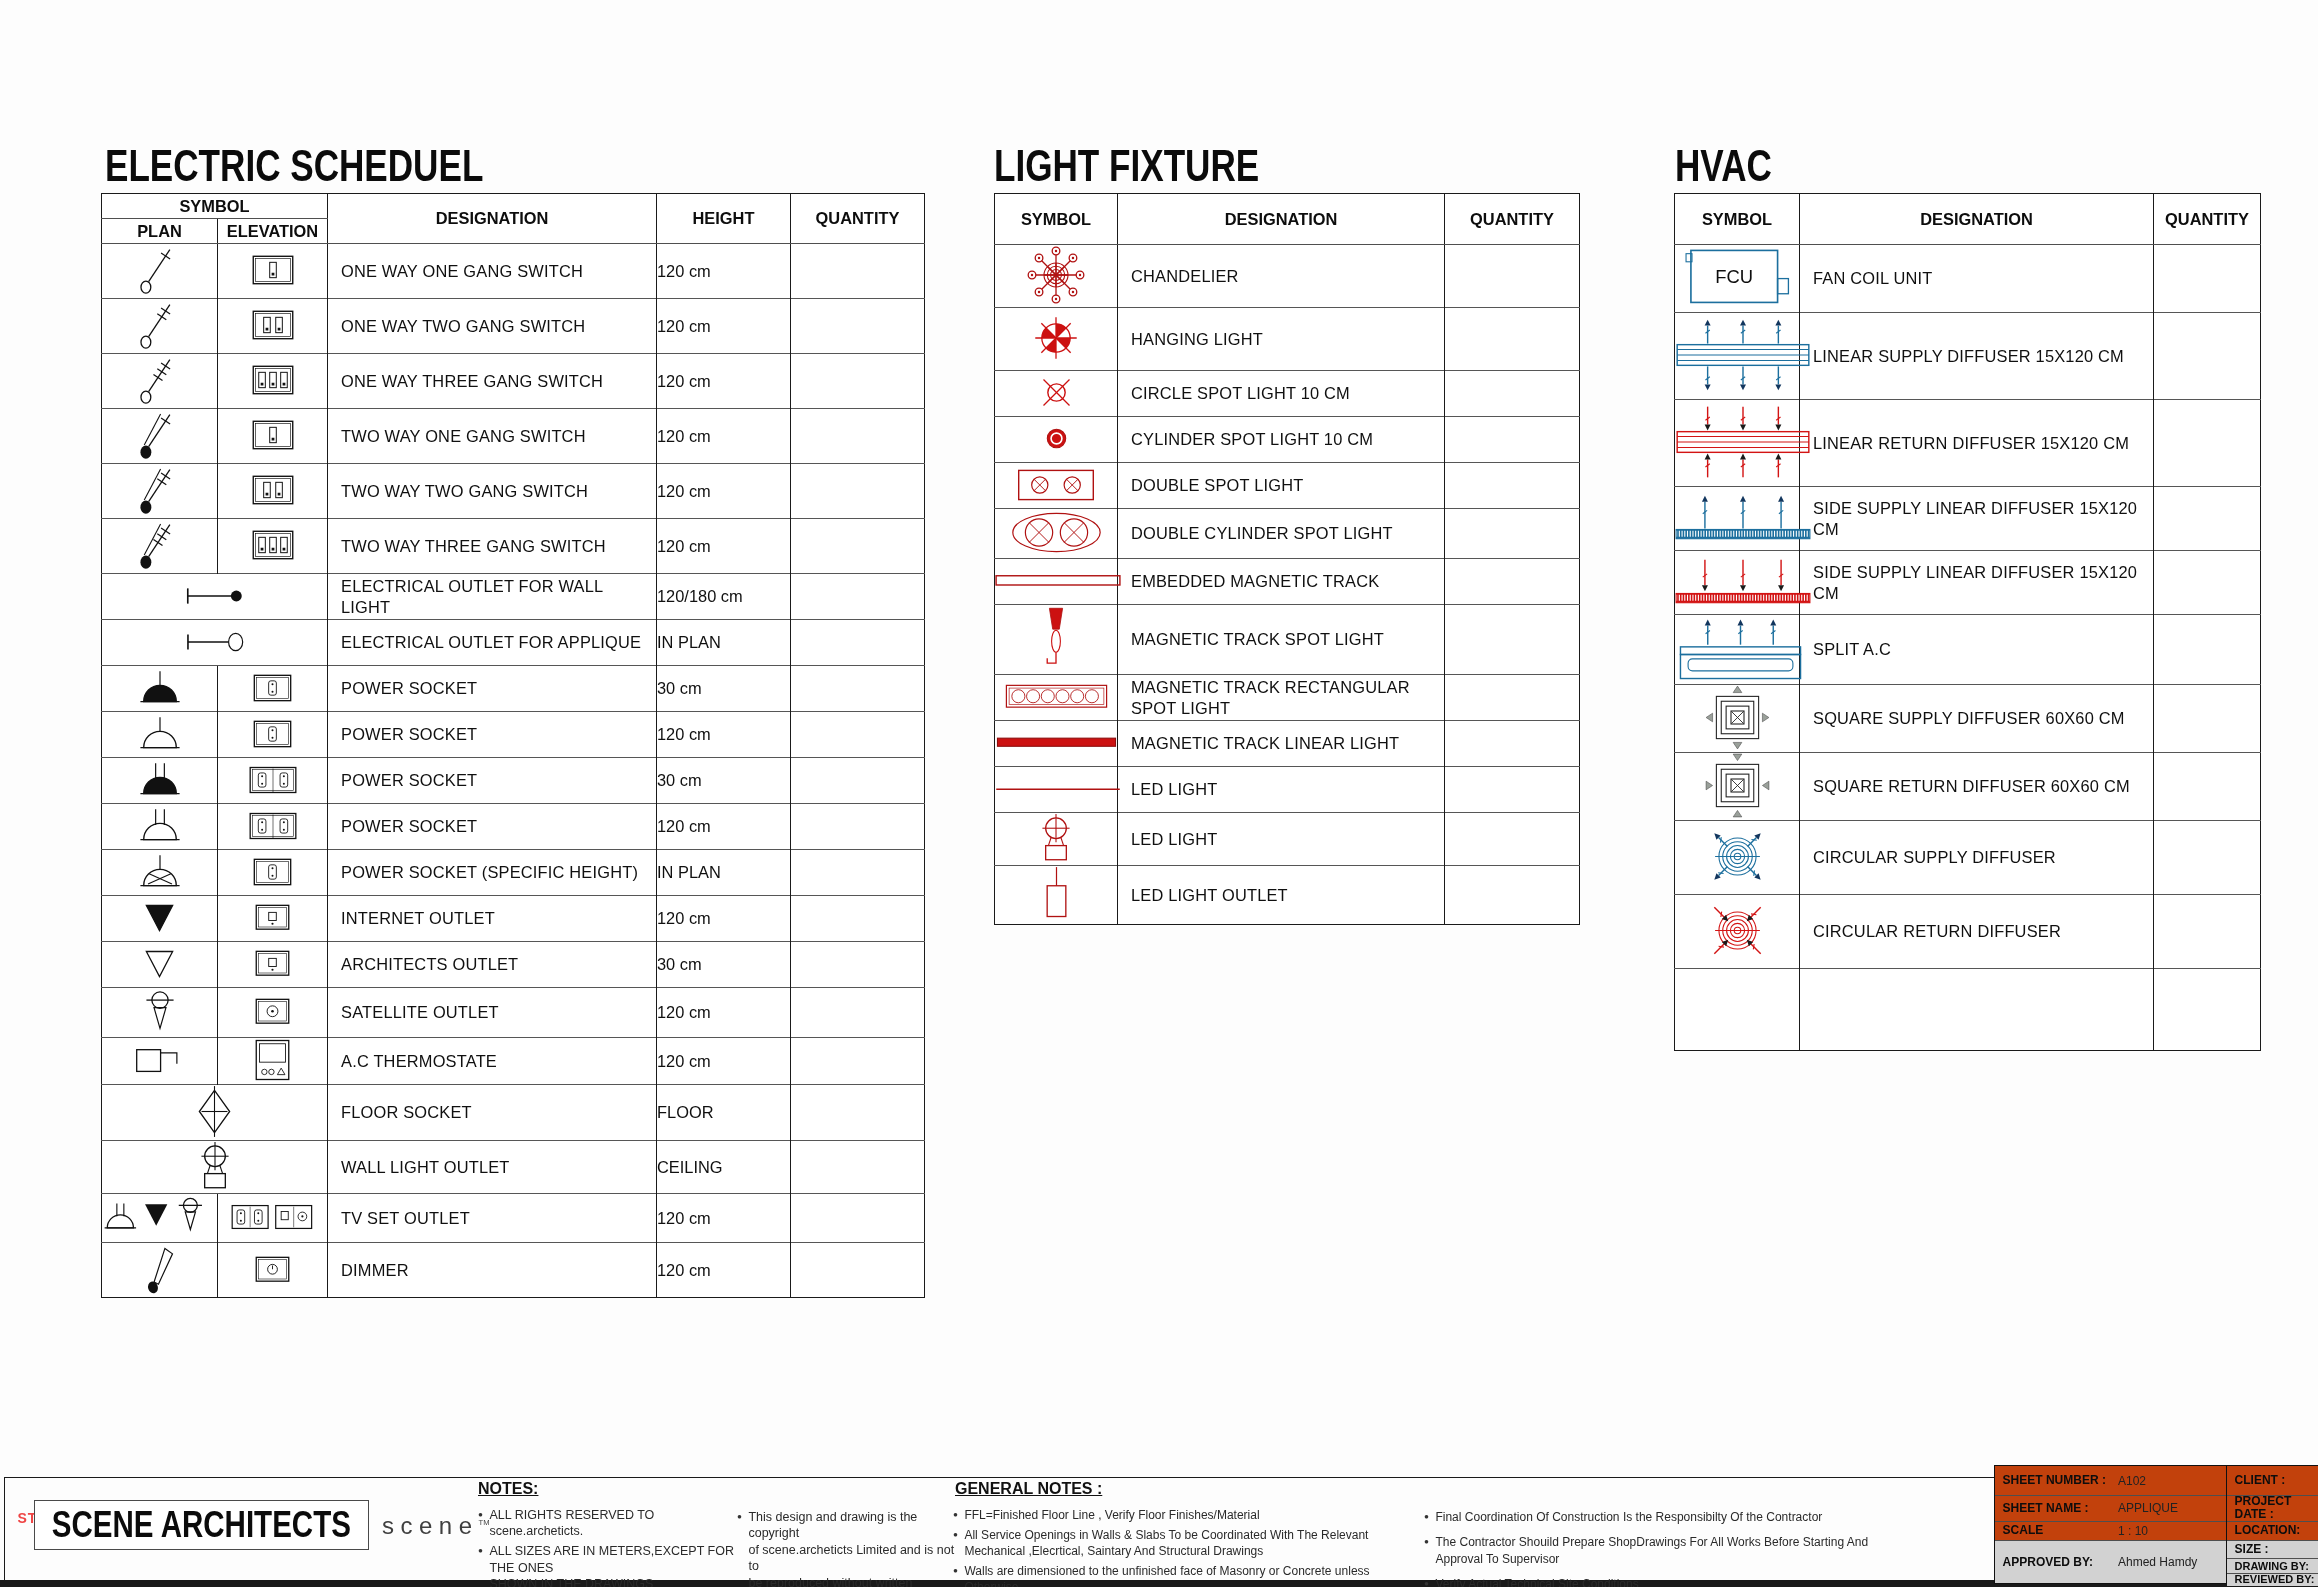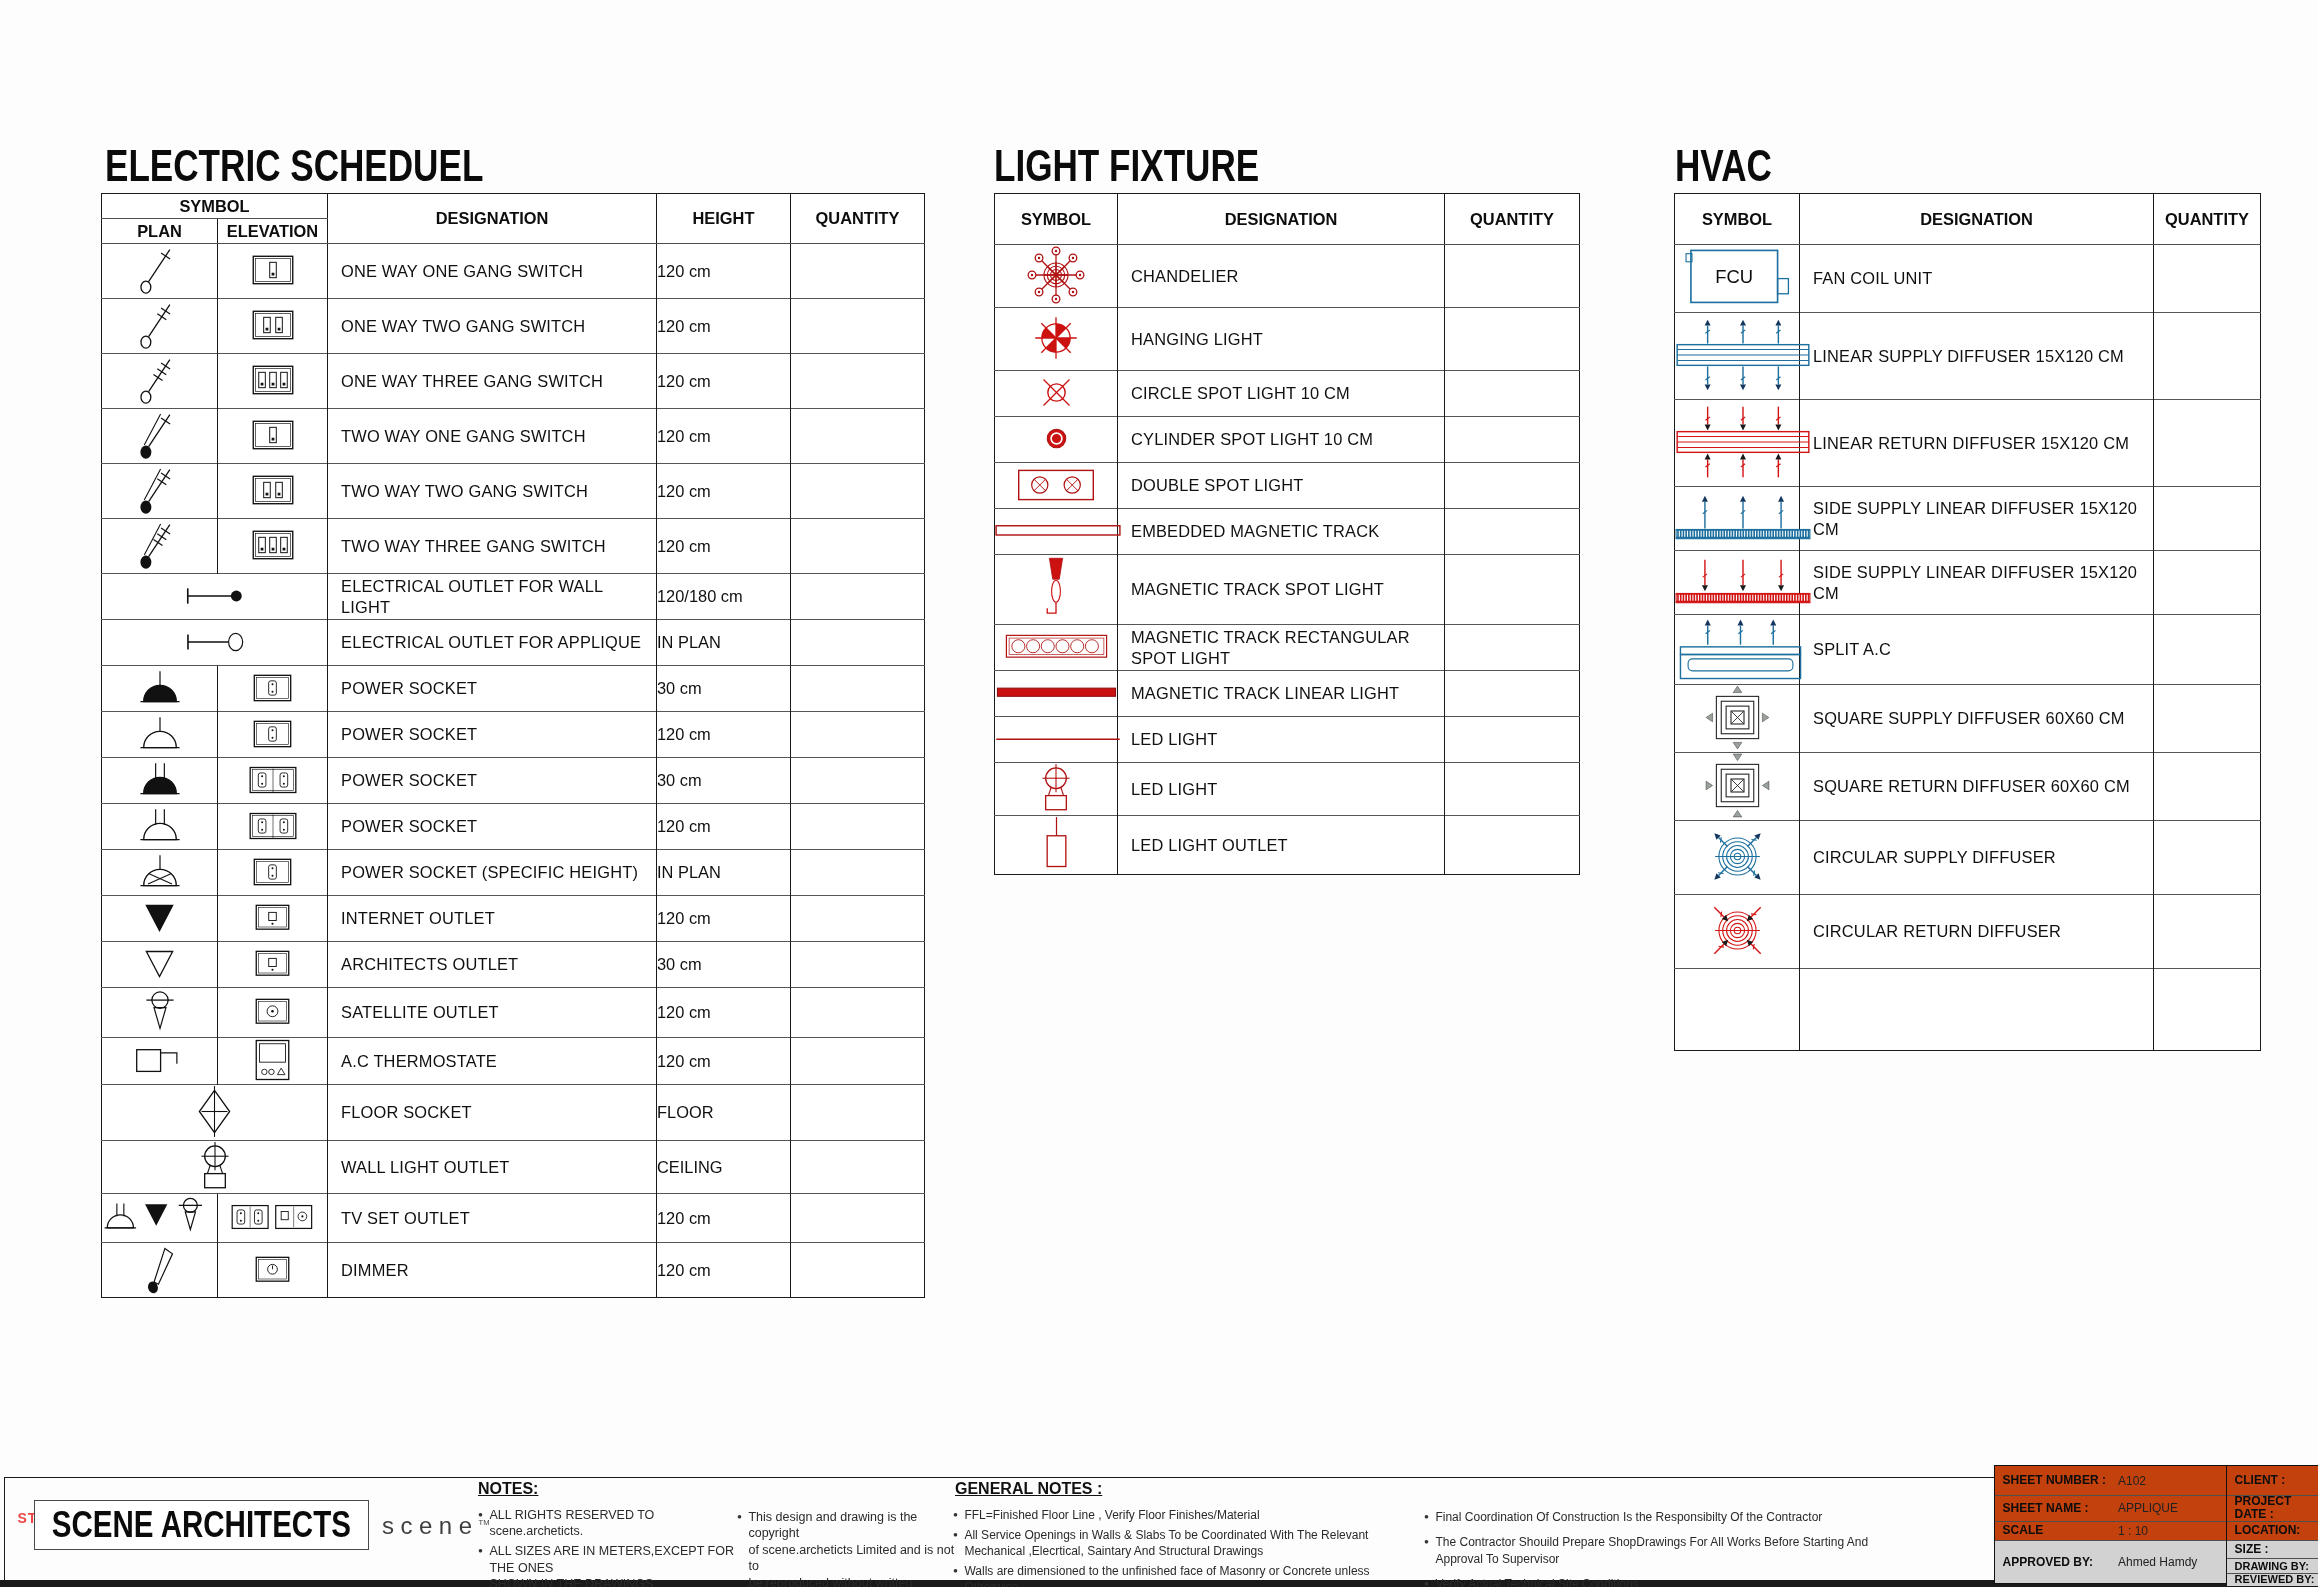--- a/index.html
+++ b/index.html
@@ -525,20 +525,33 @@
                   <line x1="34.35" y1="26.35" x2="55.65" y2="47.65" stroke="#b01111" stroke-width="1.7600000000000002"></line>
                   <line x1="55.65" y1="26.35" x2="34.35" y2="47.65" stroke="#b01111" stroke-width="1.7600000000000002"></line>
                   <circle cx="105" cy="37" r="15" fill="none" stroke="#b01111" stroke-width="2.2"></circle>
                   <line x1="94.35" y1="26.35" x2="115.65" y2="47.65" stroke="#b01111" stroke-width="1.7600000000000002"></line>
                   <line x1="115.65" y1="26.35" x2="94.35" y2="47.65" stroke="#b01111" stroke-width="1.7600000000000002"></line>
                 </svg></span></td>
         <td class="des"><span>DOUBLE SPOT LIGHT</span></td>
         <td></td>
           </tr>
           <tr style="height:46px">
+        <td class="sym nl"><span><svg width="95" height="47" viewBox="0 0 174 86" xmlns="http://www.w3.org/2000/svg">
+                  <ellipse cx="87" cy="43" rx="80" ry="35" fill="none" stroke="#b01111" stroke-width="2.2"></ellipse>
+                  <circle cx="55" cy="43" r="25" fill="none" stroke="#b01111" stroke-width="2.2"></circle>
+                  <line x1="37.25" y1="25.25" x2="72.75" y2="60.75" stroke="#b01111" stroke-width="1.7600000000000002"></line>
+                  <line x1="72.75" y1="25.25" x2="37.25" y2="60.75" stroke="#b01111" stroke-width="1.7600000000000002"></line>
+                  <circle cx="119" cy="43" r="25" fill="none" stroke="#b01111" stroke-width="2.2"></circle>
+                  <line x1="101.25" y1="25.25" x2="136.75" y2="60.75" stroke="#b01111" stroke-width="1.7600000000000002"></line>
+                  <line x1="136.75" y1="25.25" x2="101.25" y2="60.75" stroke="#b01111" stroke-width="1.7600000000000002"></line>
+                </svg></span></td>
+        <td class="des"><span>DOUBLE CYLINDER SPOT LIGHT</span></td>
+        <td></td>
+          </tr>
+          <tr style="height:46px">
         <td class="sym nl"><span><svg width="126" height="15.3" viewBox="0 0 232 28" xmlns="http://www.w3.org/2000/svg">
                   <rect x="2" y="5" width="228" height="17" fill="none" stroke="#b01111" stroke-width="2.6"></rect>
                 </svg></span></td>
         <td class="des"><span>EMBEDDED MAGNETIC TRACK</span></td>
         <td></td>
           </tr>
           <tr style="height:46px">
         <td class="sym nl"><span><svg width="32" height="67" viewBox="0 0 58 122" xmlns="http://www.w3.org/2000/svg">
                   <path d="M17,6 L41,6 L35,44 L23,44 Z" fill="#cc1111" stroke="#b01111" stroke-width="1.5"></path>
                   <ellipse cx="29" cy="66" rx="8" ry="20" fill="none" stroke="#cc1111" stroke-width="2"></ellipse>

